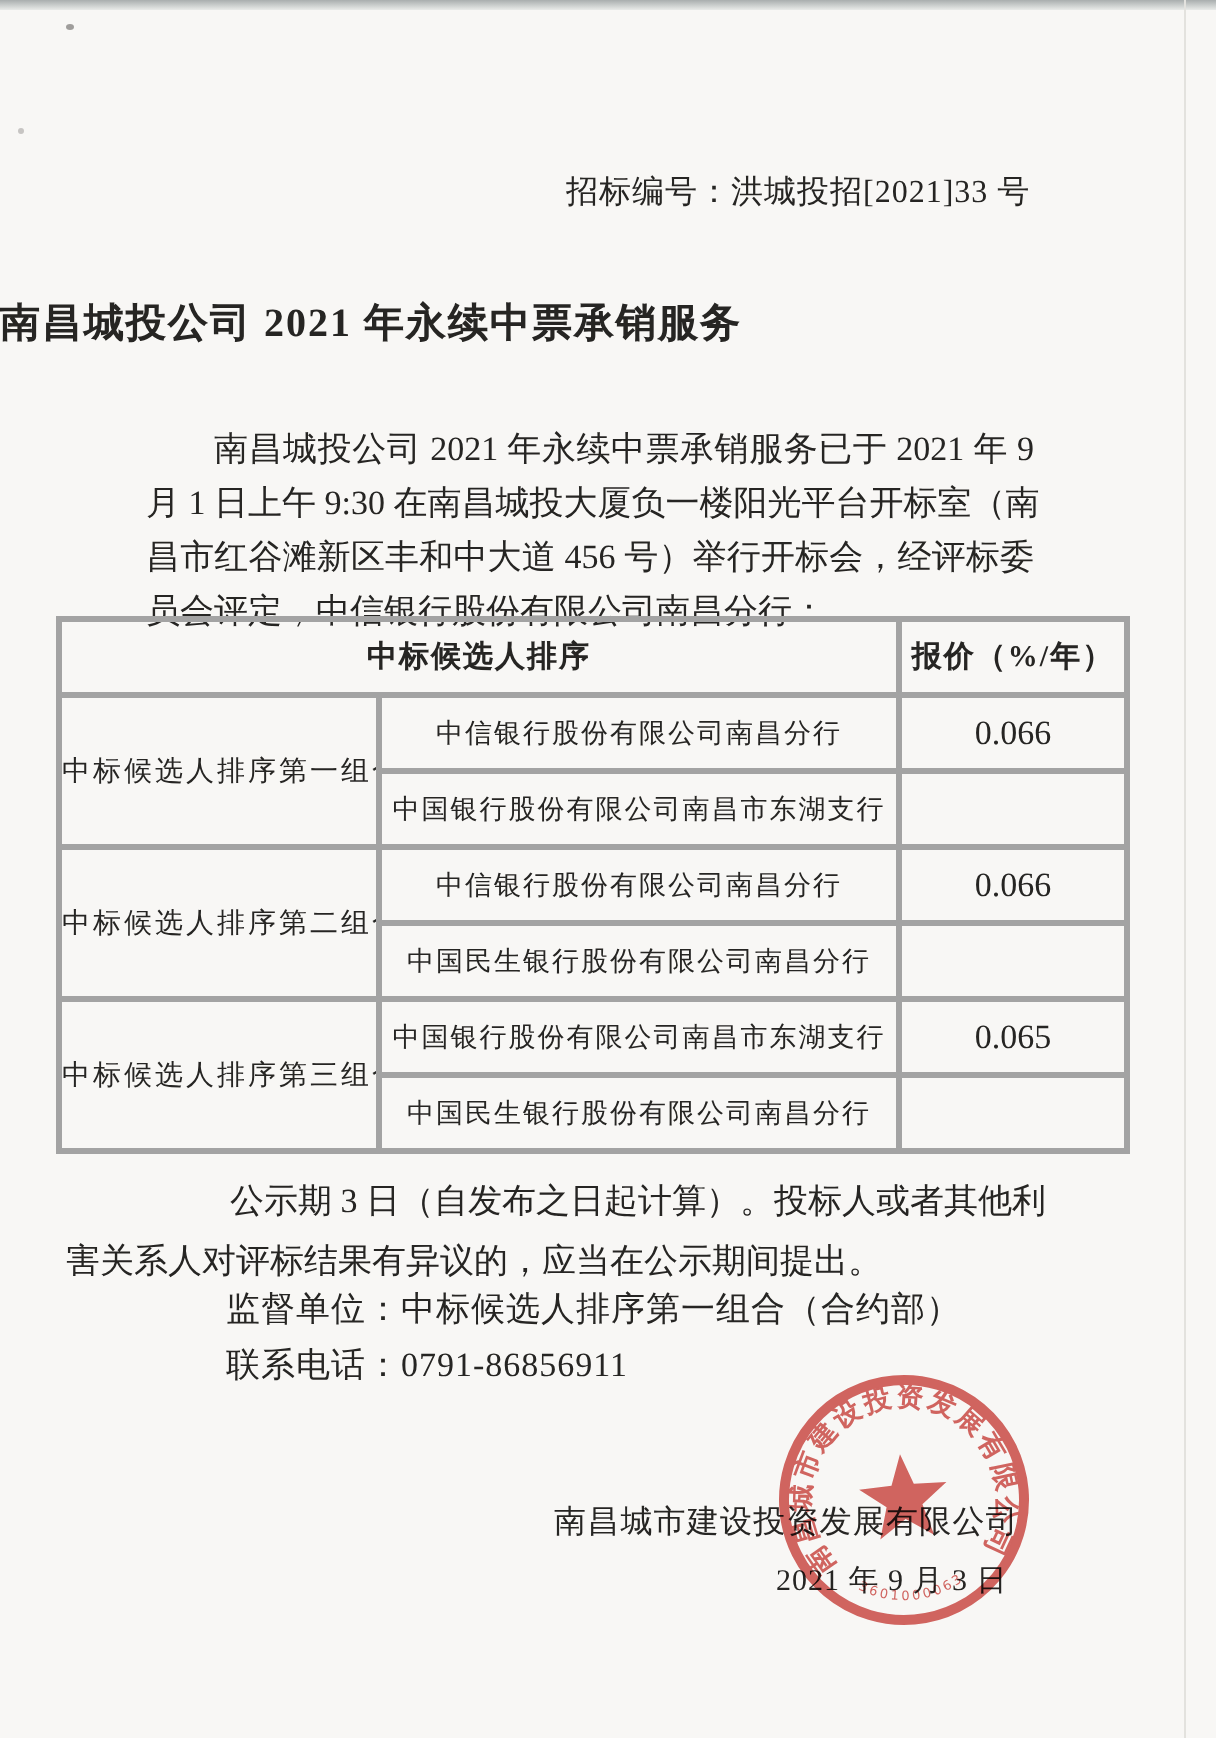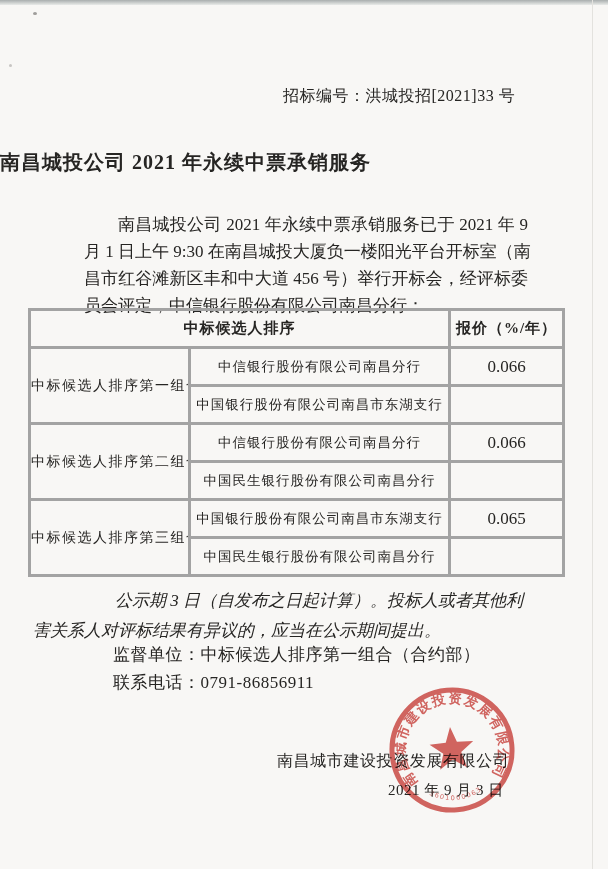--- a/index.html
+++ b/index.html
@@ -14,37 +14,37 @@
   .right-scan-line{position:absolute;top:0;left:592px;width:1px;height:869px;background:#e3e2de;}
   .speck{position:absolute;background:#565450;border-radius:50%;opacity:.55;}
   .speck.s1{left:33px;top:12px;width:4px;height:3px;}
   .speck.s2{left:9px;top:64px;width:3px;height:3px;opacity:.3;}
 
   .ref-line{position:absolute;left:283px;top:86px;font-size:16px;letter-spacing:.5px;white-space:nowrap;}
 
   .title-block{position:absolute;left:0;top:129px;width:596px;text-align:left;
     font-weight:bold;font-size:20px;line-height:27px;letter-spacing:1px;margin-top:20px;}
 
-  .intro{position:absolute;left:84px;top:211px;width:444px;font-size:17px;line-height:27px;}
+  .intro{position:absolute;left:73px;top:211px;width:444px;font-size:17px;line-height:27px;}
   .intro .tline{text-align:justify;text-align-last:justify;white-space:nowrap;}
   .intro .tline:first-child{padding-left:34px;}
   .intro .tline.last{text-align-last:left;}
 
   table.rank{position:absolute;left:28px;top:308px;width:534px;border-collapse:collapse;
     table-layout:fixed;}
   table.rank td,table.rank th{border:3px solid #a3a3a3;padding:0;vertical-align:middle;
     overflow:hidden;white-space:nowrap;}
   table.rank th{height:35px;font-size:15px;font-weight:bold;letter-spacing:1px;text-align:center;}
   table.rank td{height:35px;text-align:center;}
   td.group-cell{font-size:14px;letter-spacing:1.5px;}
   td.bank-cell{font-size:13.5px;letter-spacing:1px;}
   td.price-cell{font-size:17px;}
 
   .notes{position:absolute;left:33px;top:586px;width:437px;font-size:17px;line-height:30px;}
-  .notes .tline{text-align:justify;text-align-last:justify;white-space:nowrap;font-style:italic;}
+  .notes .tline{text-align:justify;text-align-last:justify;white-space:nowrap;}
   .notes .tline:first-child{padding-left:82px;}
   .notes .tline.last{text-align-last:left;}
 
   .supervisor-line{position:absolute;left:113px;top:643px;font-size:17px;letter-spacing:.5px;white-space:nowrap;}
   .phone-line{position:absolute;left:113px;top:671px;font-size:17px;letter-spacing:.5px;white-space:nowrap;}
 
   .sig-company{position:absolute;left:277px;top:751px;font-size:16px;letter-spacing:.6px;white-space:nowrap;}
   .sig-date{position:absolute;left:388px;top:781px;font-size:15px;letter-spacing:.5px;white-space:nowrap;}
 
   .stamp{position:absolute;left:382px;top:680px;width:140px;height:140px;

